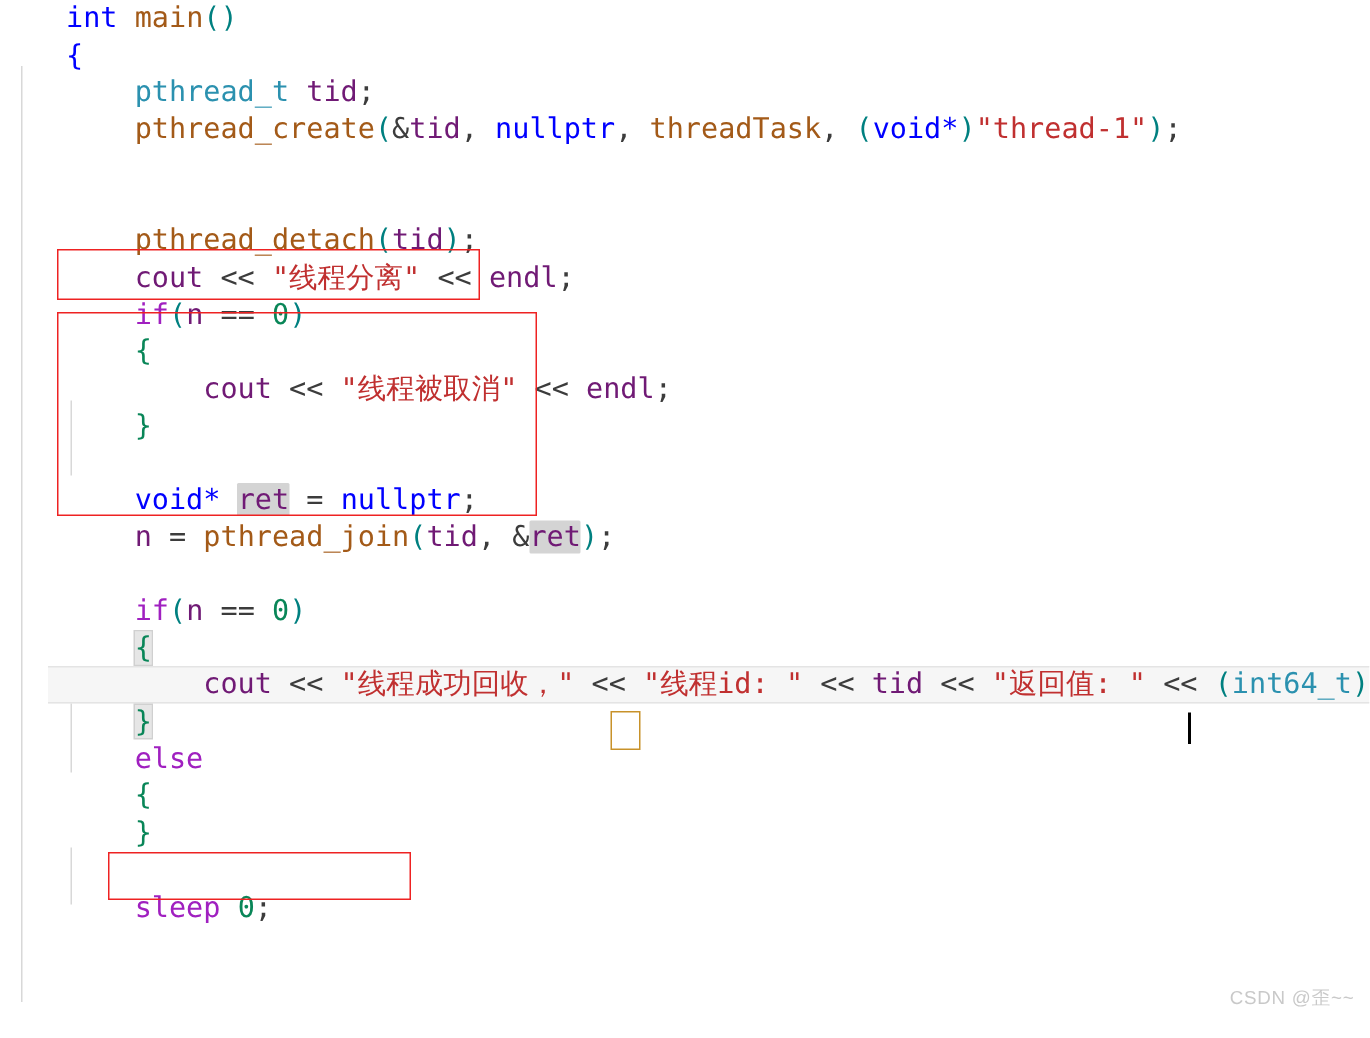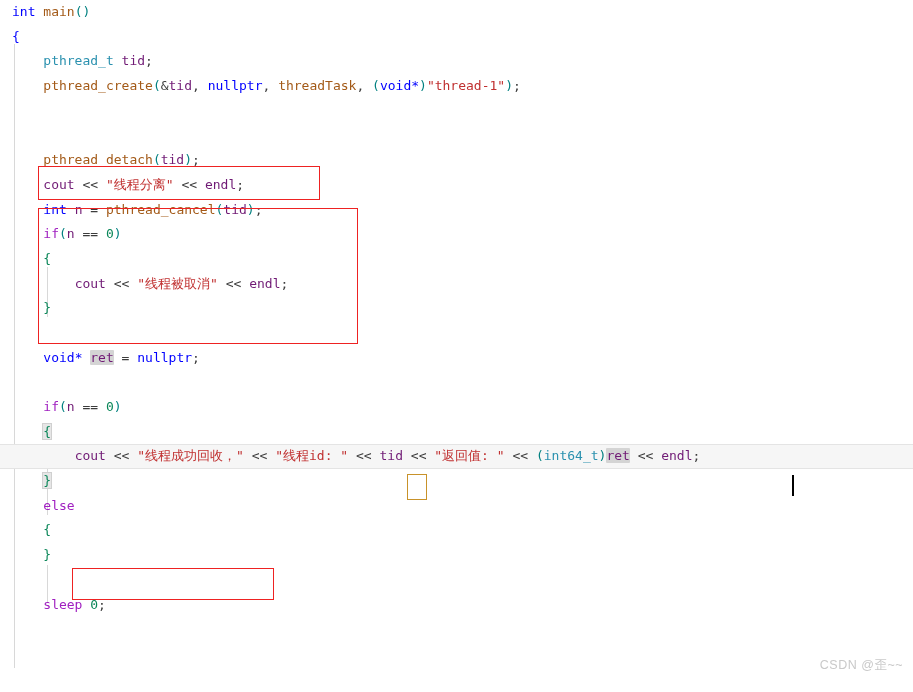--- a/index.html
+++ b/index.html
@@ -25,25 +25,26 @@
   .code-area {
     position: absolute;
     left: 0;
     top: 0;
     width: 913px;
   }
   .line {
     position: relative;
     height: 24.7px;
     line-height: 24.7px;
-    font-size: 13px;
+    font-size: 19px;
     white-space: pre;
     padding-left: 12px;
     color: #3c3c3c;
     letter-spacing: 0px;
+    margin-left: 32px;
   }
   .line.current {
     background: #f6f6f6;
     border-top: 1px solid #e4e4e4;
     border-bottom: 1px solid #e4e4e4;
     height: 22.7px;
     line-height: 22.7px;
   }
 
   
@@ -134,34 +135,34 @@
 
     <div class="line"> </div>
 
 
     <div class="line"> </div>
 
     <div class="line">    <span class="fn">pthread_detach</span><span class="paren">(</span><span class="ident">tid</span><span class="paren">)</span><span class="punc">;</span></div>
 
     <div class="line">    <span class="ident">cout</span><span class="op"> &lt;&lt; </span><span class="str">"线程分离"</span><span class="op"> &lt;&lt; </span><span class="ident">endl</span><span class="punc">;</span></div>
 
-    <div class="line">    <span class="kw-type">int</span> <span class="ident">n</span><span class="op"> = </span><span class="fn">pthread_cancel</span><span class="paren">(</span><span class="ident">tid</span><span class="paren">)</span><span class="punc">;</span></div>
 
     <div class="line">    <span class="kw-ctrl">if</span><span class="paren">(</span><span class="ident">n</span><span class="op"> == </span><span class="num">0</span><span class="paren">)</span></div>
 
     <div class="line">    <span class="brace">{</span></div>
 
     <div class="line">        <span class="ident">cout</span><span class="op"> &lt;&lt; </span><span class="str">"线程被取消"</span><span class="op"> &lt;&lt; </span><span class="ident">endl</span><span class="punc">;</span></div>
 
     <div class="line">    <span class="brace">}</span></div>
 
     <div class="line"> </div>
 
     <div class="line">    <span class="kw-type">void</span><span class="kw-type">*</span> <span class="ident hl-ref">ret</span><span class="op"> = </span><span class="kw-nullptr">nullptr</span><span class="punc">;</span></div>
 
+    <div class="line">    <span class="ident">n</span><span class="op"> = </span><span class="fn">pthread_join</span><span class="paren">(</span><span class="ident">tid</span><span class="punc">, </span><span class="amp">&amp;</span><span class="ident hl-ref">ret</span><span class="paren">)</span><span class="punc">;</span></div>
 
     <div class="line"> </div>
 
     <div class="line">    <span class="kw-ctrl">if</span><span class="paren">(</span><span class="ident">n</span><span class="op"> == </span><span class="num">0</span><span class="paren">)</span></div>
 
     <div class="line">    <span class="brace brace-match">{</span></div>
 
     <div class="line current">        <span class="ident">cout</span><span class="op"> &lt;&lt; </span><span class="str">"线程成功回收，"</span><span class="op"> &lt;&lt; </span><span class="str">"线程id</span><span class="str">: </span><span class="str">"</span><span class="op"> &lt;&lt; </span><span class="ident">tid</span><span class="op"> &lt;&lt; </span><span class="str">"返回值: "</span><span class="op"> &lt;&lt; </span><span class="paren">(</span><span class="type-user">int64_t</span><span class="paren">)</span><span class="ident hl-ref">ret</span><span class="op"> &lt;&lt; </span><span class="ident">endl</span><span class="punc">;</span></div>
 
     <div class="line">    <span class="brace brace-match">}</span></div>

